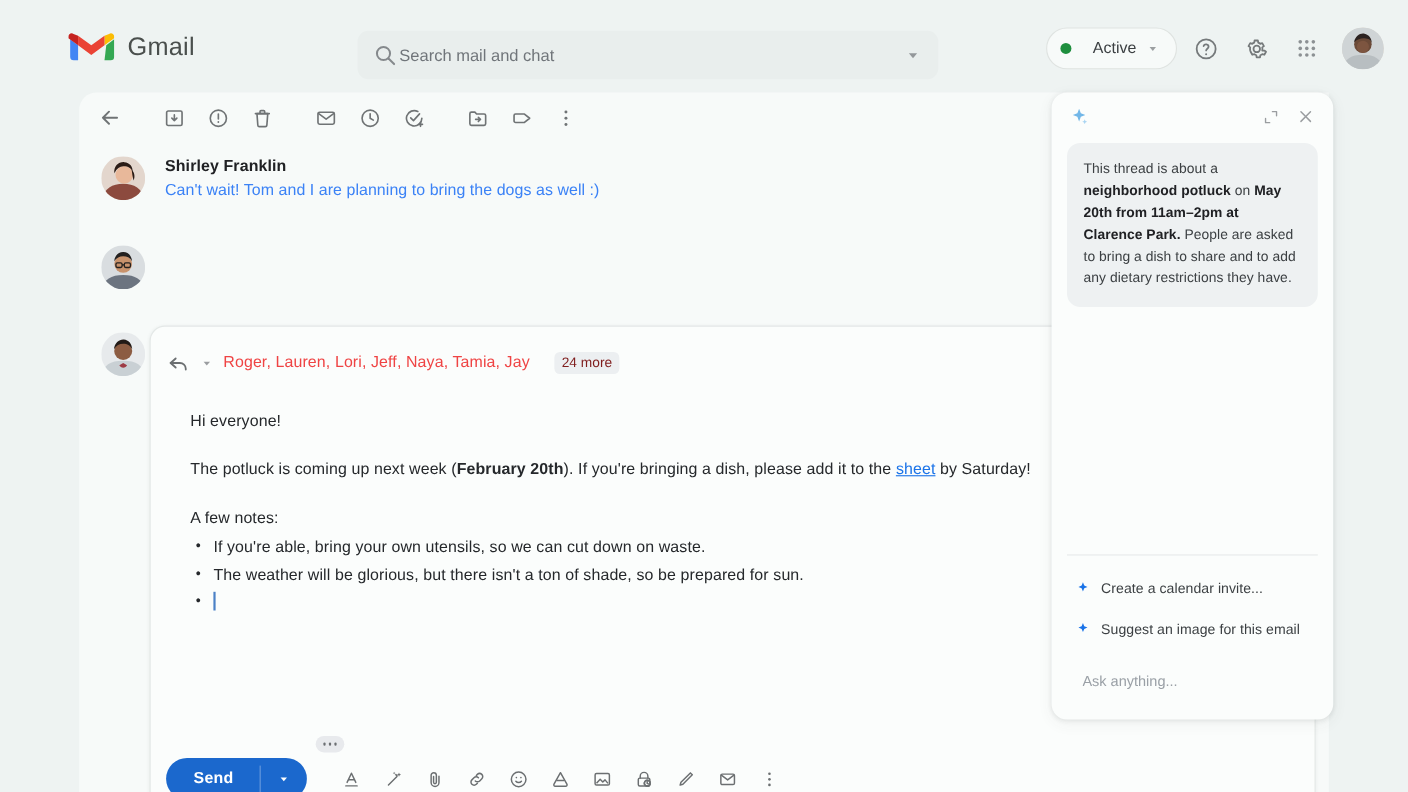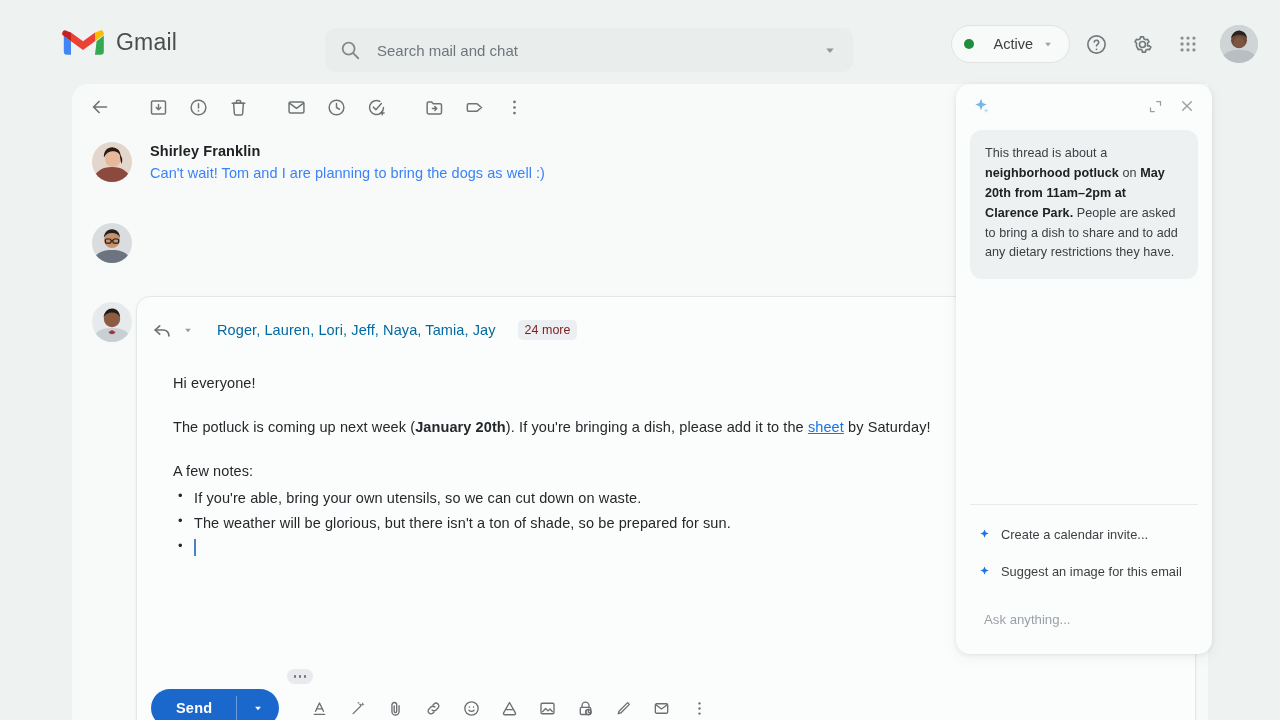--- a/index.html
+++ b/index.html
@@ -53,21 +53,21 @@
   }
   .searchwrap .s-ic { width: 22px; height: 22px; flex: 0 0 auto; opacity: .72; }
   .search-input {
     flex: 1;
     border: none;
     outline: none;
     background: transparent;
     font-family: "Liberation Sans", sans-serif;
     font-size: 15px;
     color: #3c4043;
-    margin-left: 16px;
+    margin-left: 2px;
   }
   .search-input::placeholder { color: #70757a; }
   .filter-caret { width: 18px; height: 18px; opacity: .62; flex:0 0 auto; }
 
   .top-right {
     position: absolute;
     right: 22px; top: 24px;
     display: flex;
     align-items: center;
     gap: 6px;
@@ -169,22 +169,21 @@
   .compose-head {
     display: flex;
     align-items: center;
     gap: 8px;
     padding: 22px 0 0 14px;
   }
   .reply-ic { width: 22px; height: 22px; opacity: .75; }
   .reply-caret { width: 14px; height: 14px; opacity: .62; }
   .recipients {
     font-size: 14.5px;
-    color: #0369a1;
-    margin-left: 14px;
+    color: #ef4444;
     letter-spacing: .1px;
   }
   .more-chip {
     margin-left: 14px;
     font-size: 12.5px;
     color: #7f1d1d;
     background: #eceff1;
     border-radius: 5px;
     padding: 3px 7px;
   }
@@ -565,21 +564,21 @@
         <svg class="reply-caret" viewBox="0 0 24 24" fill="#5f6368">
           <path d="M7 10l5 6 5-6z"></path>
         </svg>
         <span class="recipients">Roger, Lauren, Lori, Jeff, Naya, Tamia, Jay</span>
         <span class="more-chip">24 more</span>
       </div>
 
       <div class="body">
         <p>Hi everyone!</p>
         <p>
-          <span>The potluck is coming up next week (</span><b>January 20th</b><span>). If you're bringing a dish, please add it to the </span><a href="#">sheet</a><span> by Saturday!</span>
+          <span>The potluck is coming up next week (</span><b>February 20th</b><span>). If you're bringing a dish, please add it to the </span><a href="#">sheet</a><span> by Saturday!</span>
         </p>
         <p class="tight">A few notes:</p>
         <ul class="bullets">
           <li>If you're able, bring your own utensils, so we can cut down on waste.</li>
           <li>The weather will be glorious, but there isn't a ton of shade, so be prepared for sun.</li>
           <li><span class="caret-bar"></span></li>
         </ul>
       </div>
 
       <div class="trim-pill">

